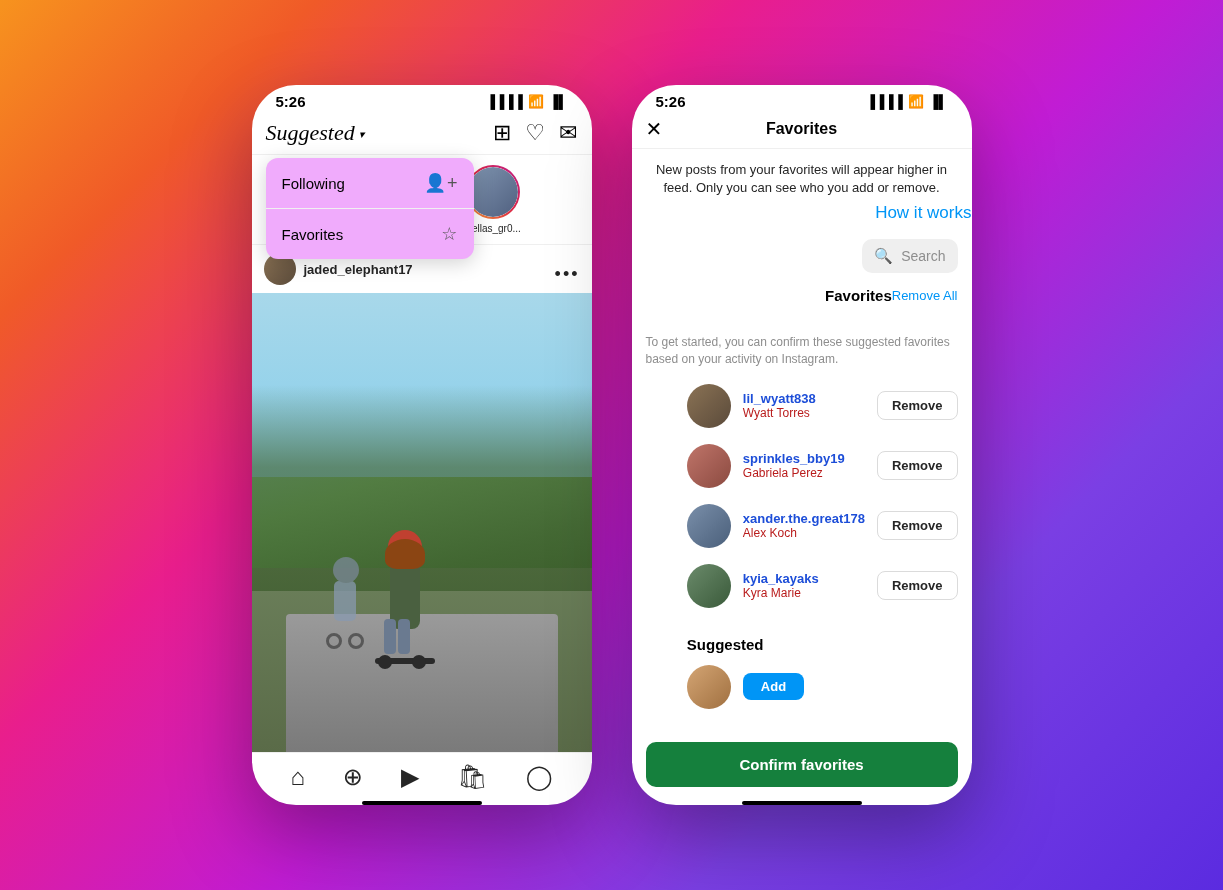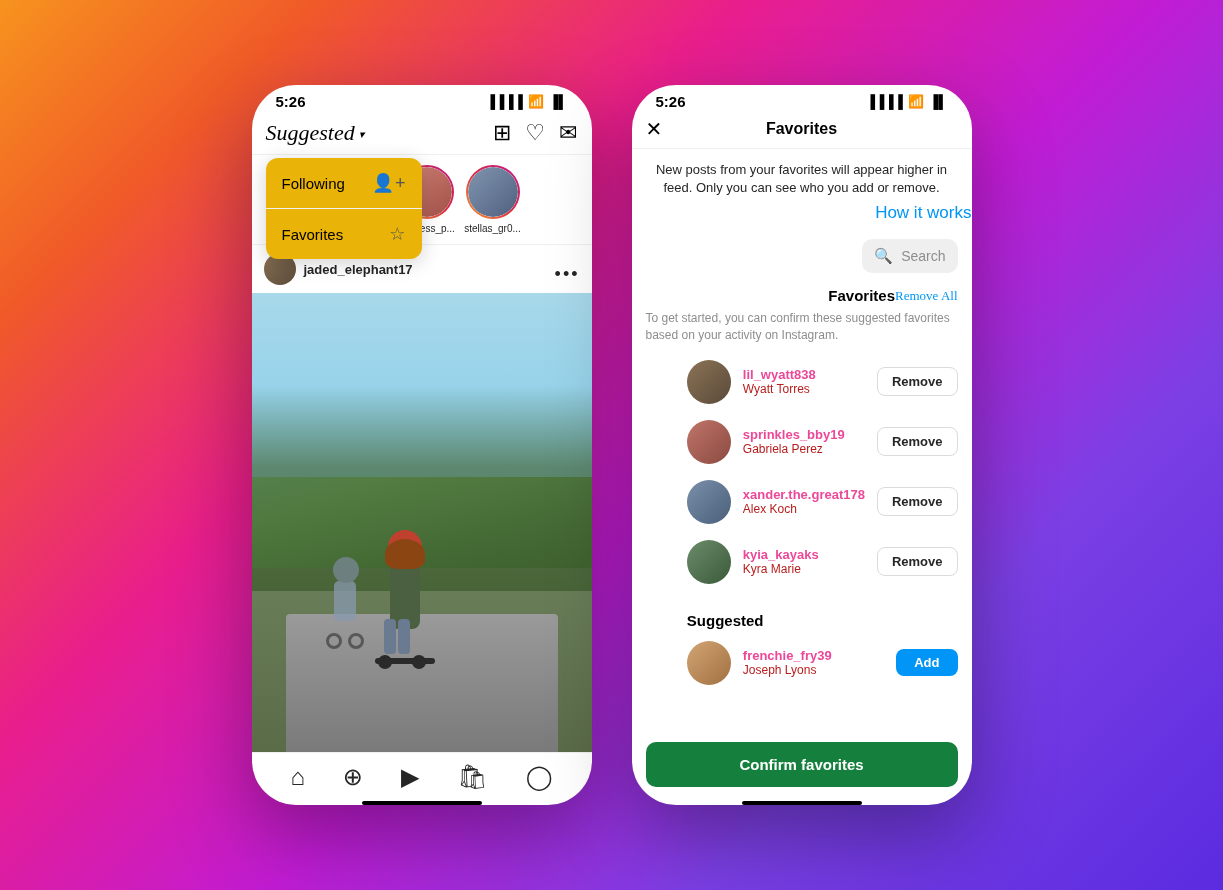--- a/index.html
+++ b/index.html
@@ -92,25 +92,25 @@
     .header-icon {
       font-size: 22px;
       color: #000;
     }
 
     
     .dropdown {
       position: absolute;
       top: 44px;
       left: 14px;
-      background: #eab308;
+      background: #f0abfc;
       border-radius: 12px;
       box-shadow: 0 4px 20px rgba(0,0,0,0.18);
       z-index: 10;
-      width: 156px;
+      width: 208px;
       overflow: hidden;
     }
 
     .dropdown-item {
       display: flex;
       align-items: center;
       justify-content: space-between;
       padding: 14px 16px;
       font-size: 15px;
       color: #000;
@@ -349,29 +349,29 @@
 
     .section-title {
       font-size: 15px;
       font-weight: 700;
       color: #000;
     }
 
     .remove-all-btn {
       font-size: 13px;
       color: #0095f6;
-      font-family: Liberation Serif, serif;
     }
 
     .section-subtitle {
       padding: 2px 14px 8px;
       font-size: 12px;
       color: #8e8e8e;
       line-height: 1.4;
       flex-shrink: 0;
+      margin-top: 24px;
     }
 
     
     .users-list {
       flex: 1;
       overflow-y: auto;
       overflow-x: hidden;
     }
 
     .user-row {
@@ -389,21 +389,21 @@
       overflow: hidden;
     }
 
     .user-info {
       flex: 1;
     }
 
     .user-handle {
       font-size: 13px;
       font-weight: 600;
-      color: #ec4899;
+      color: #1d4ed8;
     }
 
     .user-name {
       font-size: 12px;
       color: #b91c1c;
     }
 
     .remove-btn {
       padding: 6px 14px;
       border: 1px solid #dbdbdb;
@@ -642,24 +642,20 @@
         </div>
         <button class="remove-btn">Remove</button>
       </div>
 
       <div class="section-header" style="margin-top:16px;">
         <span class="section-title">Suggested</span>
       </div>
 
       <div class="user-row">
         <div class="user-avatar av-5"></div>
-        <div class="user-info">
-          <div class="user-handle">frenchie_fry39</div>
-          <div class="user-name">Joseph Lyons</div>
-        </div>
         <button class="add-btn">Add</button>
       </div>
     </div>
 
     <button class="confirm-btn">Confirm favorites</button>
     <div class="home-indicator"></div>
   </div>
 </div>
 
 </body></html>

